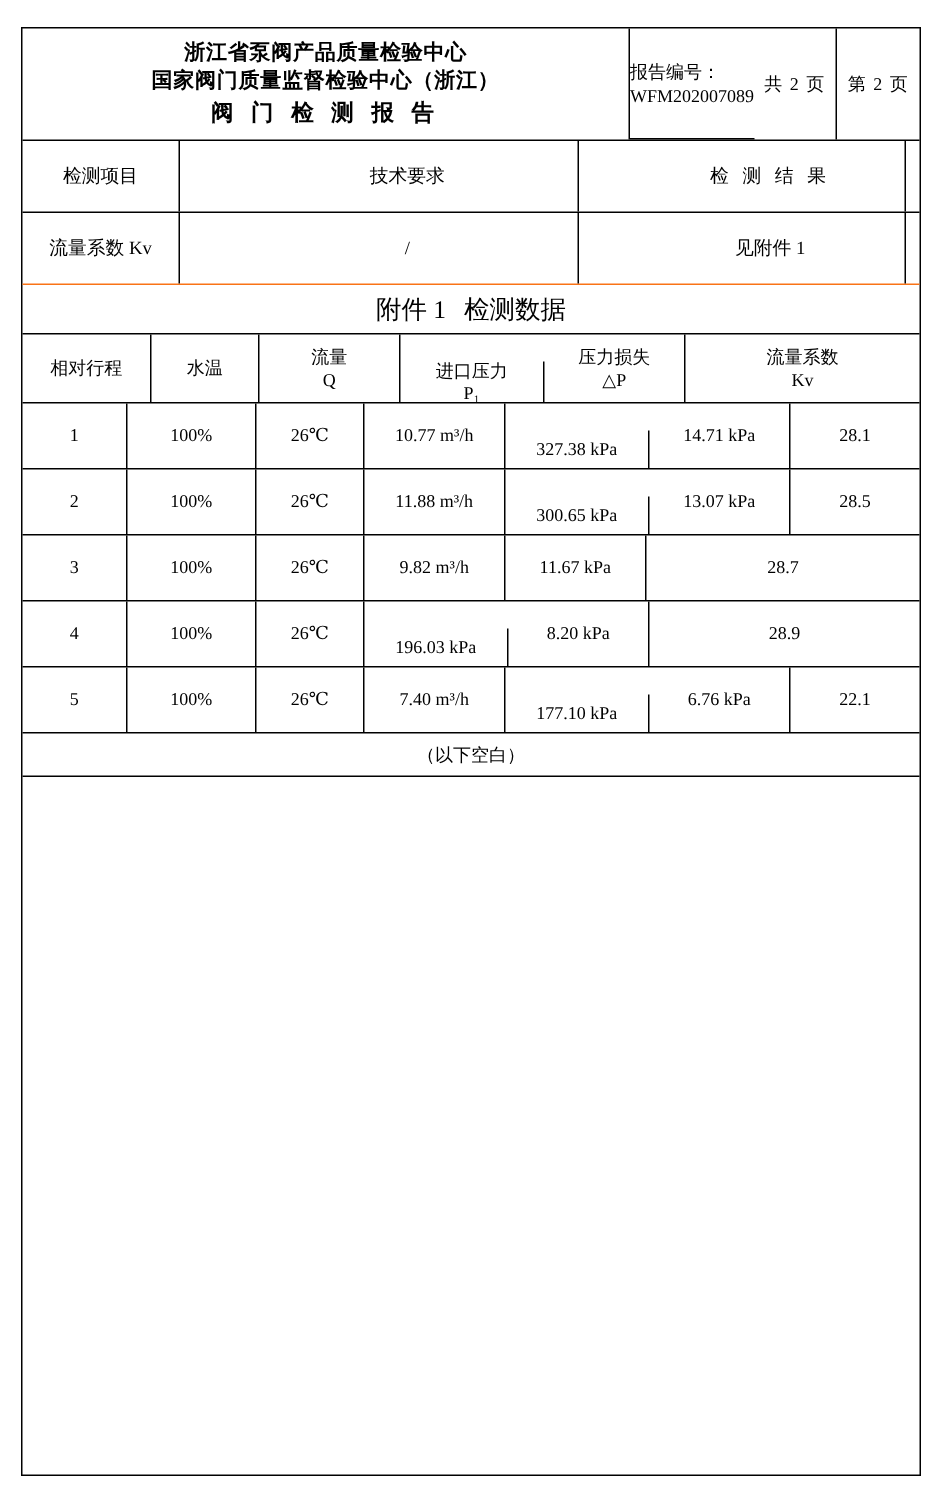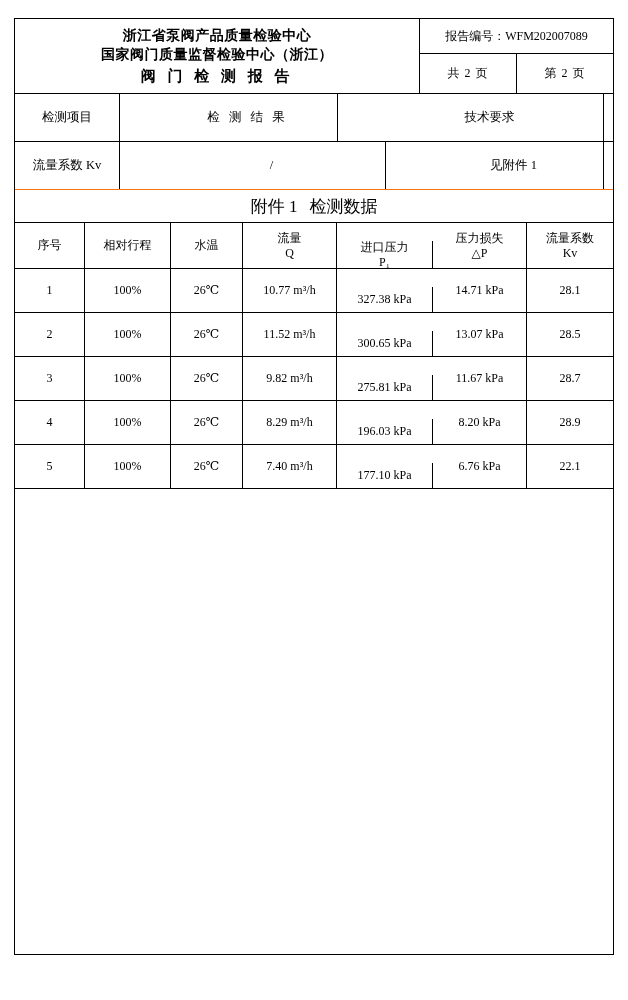--- a/index.html
+++ b/index.html
@@ -54,21 +54,21 @@
   .hdr-left .l3 {
     font-size: 15px;
     font-weight: bold;
     letter-spacing: 4px;
     line-height: 22px;
     padding-top: 1px;
   }
   .hdr-right {
     flex: 1 1 auto;
     display: flex;
-    flex-direction: column;
+    flex-direction: row;
   }
   .hdr-rep {
     flex: 0 0 34px;
     display: flex;
     align-items: center;
     justify-content: center;
     border-bottom: 1px solid #000;
     font-size: 12px;
   }
   .hdr-pages {
@@ -181,44 +181,39 @@
         <div class="hdr-rep">报告编号：WFM202007089</div>
         <div class="hdr-pages">
           <div class="hdr-pg first">共 2 页</div>
           <div class="hdr-pg">第 2 页</div>
         </div>
       </div>
     </div>
 
     <div class="row h-items">
       <div class="cell c1 bdr-r">检测项目</div>
+      <div class="cell c2 bdr-r">技术要求</div>
       <div class="cell c3 bdr-r sp">检 测 结 果</div>
-      <div class="cell c2 bdr-r">技术要求</div>
       <div class="cell c4">判 定</div>
     </div>
 
     <div class="row h-items">
       <div class="cell c1 bdr-r">流量系数 Kv</div>
       <div class="cell c2 bdr-r">/</div>
       <div class="cell c3 bdr-r">见附件 1</div>
       <div class="cell c4">/</div>
     </div>
 
     <div class="note-row">
       <span>附件 1</span>
       <span class="gap"></span>
       <span>检测数据</span>
     </div>
 
     <div class="drow dhead">
-      <div class="dcell d1 bdr-r">
-        <div class="two-line">
-          <span>序号</span>
-        </div>
-      </div>
       <div class="dcell d2 bdr-r">
         <div class="two-line">
           <span>相对行程</span>
         </div>
       </div>
       <div class="dcell d3 bdr-r">
         <div class="two-line">
           <span>水温</span>
         </div>
       </div>
@@ -255,53 +250,52 @@
       <div class="dcell d4 bdr-r">10.77 m³/h</div>
       <div class="dcell d5 bdr-r">327.38 kPa</div>
       <div class="dcell d6 bdr-r">14.71 kPa</div>
       <div class="dcell d7">28.1</div>
     </div>
 
     <div class="drow dbody">
       <div class="dcell d1 bdr-r">2</div>
       <div class="dcell d2 bdr-r">100%</div>
       <div class="dcell d3 bdr-r">26℃</div>
-      <div class="dcell d4 bdr-r">11.52 m³/h</div>
+      <div class="dcell d4 bdr-r">11.88 m³/h</div>
       <div class="dcell d5 bdr-r">300.65 kPa</div>
       <div class="dcell d6 bdr-r">13.07 kPa</div>
       <div class="dcell d7">28.5</div>
     </div>
 
     <div class="drow dbody">
       <div class="dcell d1 bdr-r">3</div>
       <div class="dcell d2 bdr-r">100%</div>
       <div class="dcell d3 bdr-r">26℃</div>
       <div class="dcell d4 bdr-r">9.82 m³/h</div>
-      <div class="dcell d5 bdr-r">275.81 kPa</div>
       <div class="dcell d6 bdr-r">11.67 kPa</div>
       <div class="dcell d7">28.7</div>
     </div>
 
     <div class="drow dbody">
       <div class="dcell d1 bdr-r">4</div>
       <div class="dcell d2 bdr-r">100%</div>
       <div class="dcell d3 bdr-r">26℃</div>
-      <div class="dcell d4 bdr-r">8.29 m³/h</div>
       <div class="dcell d5 bdr-r">196.03 kPa</div>
       <div class="dcell d6 bdr-r">8.20 kPa</div>
       <div class="dcell d7">28.9</div>
     </div>
 
     <div class="drow dbody">
       <div class="dcell d1 bdr-r">5</div>
       <div class="dcell d2 bdr-r">100%</div>
       <div class="dcell d3 bdr-r">26℃</div>
       <div class="dcell d4 bdr-r">7.40 m³/h</div>
       <div class="dcell d5 bdr-r">177.10 kPa</div>
       <div class="dcell d6 bdr-r">6.76 kPa</div>
       <div class="dcell d7">22.1</div>
     </div>
 
+    <div class="blank-note">（以下空白）</div>
 
     <div class="empty-area"></div>
 
   </div>
 </div>
 
 </body></html>

